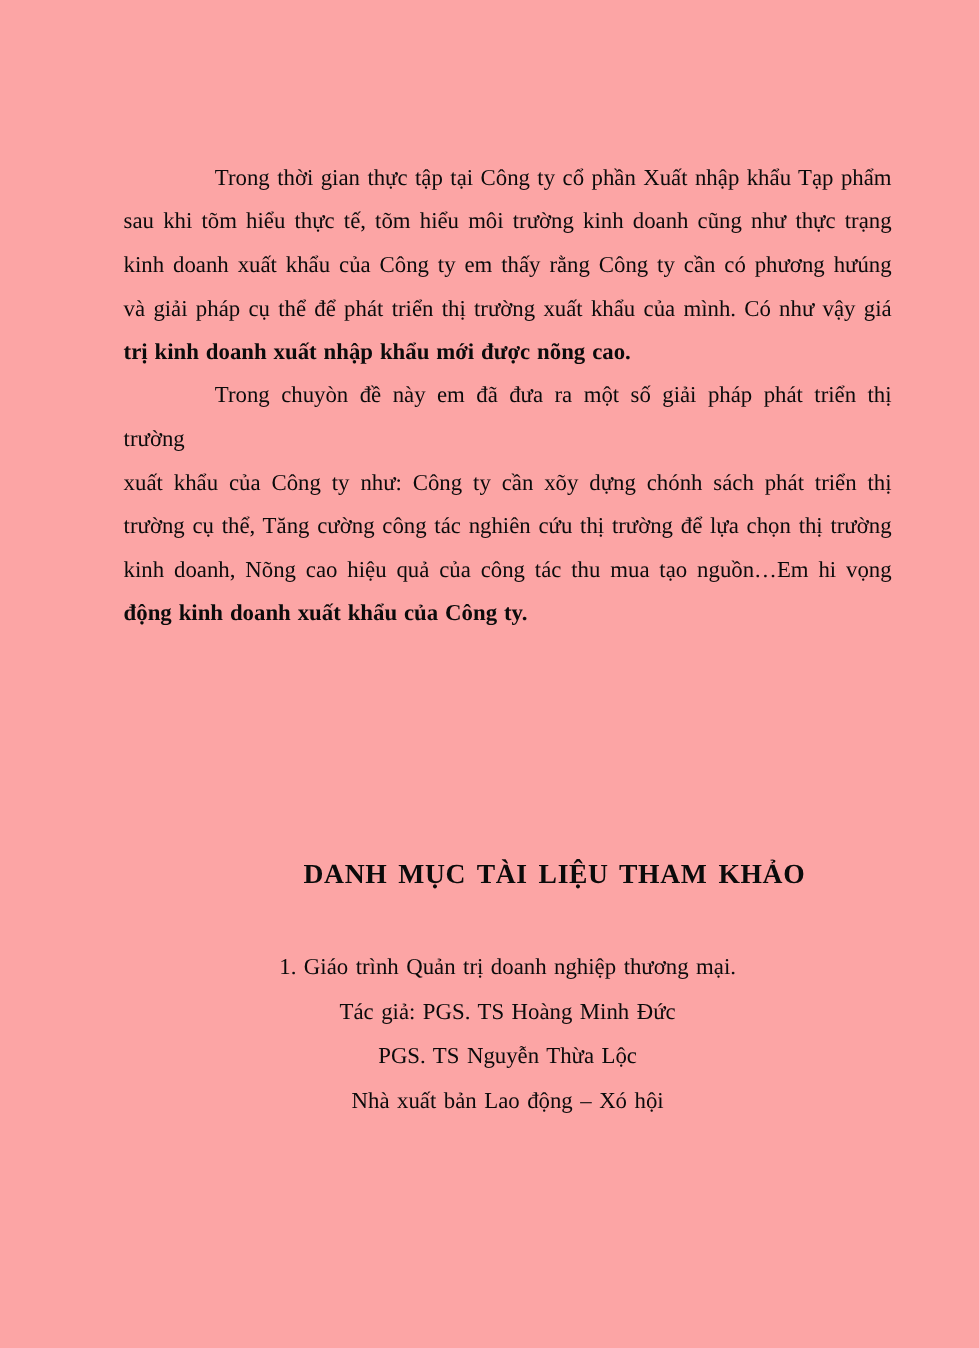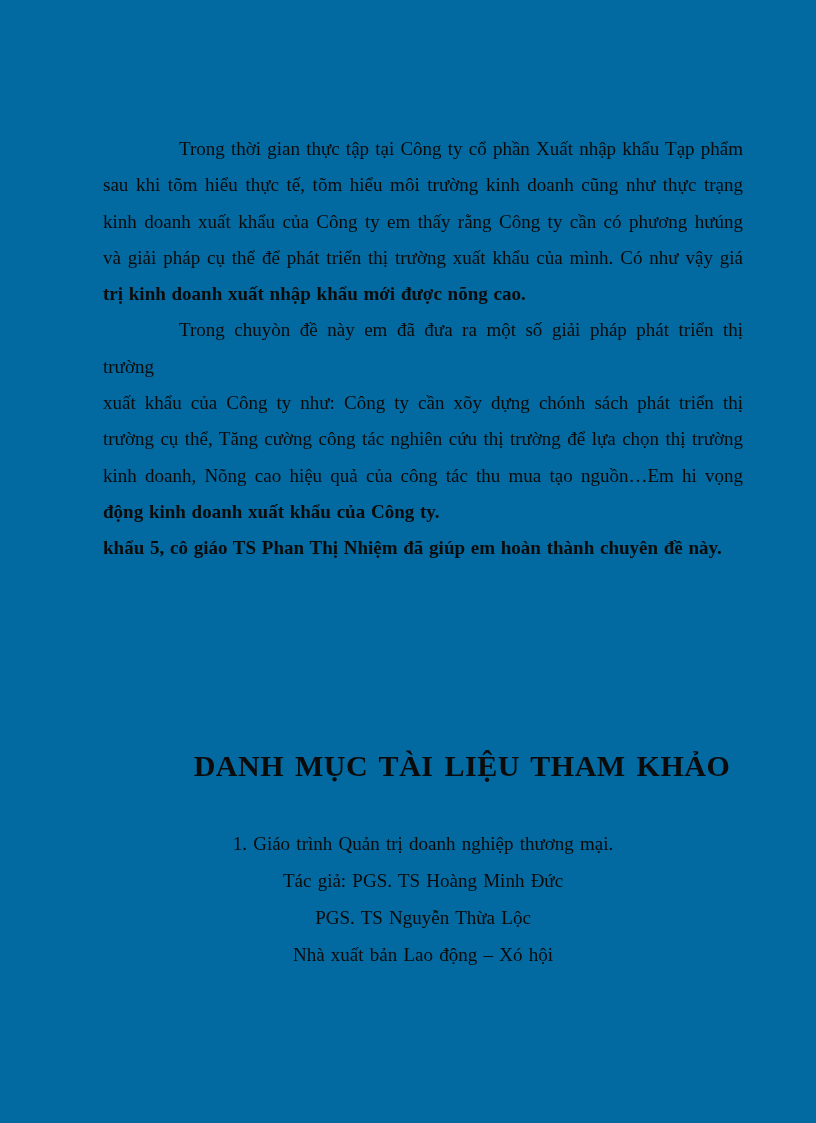--- a/index.html
+++ b/index.html
@@ -5,21 +5,21 @@
   html, body {
     margin: 0;
     padding: 0;
     background: #e8e8e8;
   }
   .page {
     position: relative;
     width: 816px;
     height: 1123px;
     margin: 0 auto;
-    background: #0369a1;
+    background: #fca5a5;
     font-family: "Liberation Serif", "DejaVu Serif", serif;
     color: #0b0b0b;
     overflow: hidden;
   }
   .content {
     position: absolute;
     left: 103px;
     top: 131px;
     width: 640px;
   }
@@ -30,21 +30,21 @@
     text-align: justify;
     text-align-last: justify;
     word-spacing: 1px;
     white-space: normal;
   }
   .indent { text-indent: 76px; }
   .plast { text-align-last: left; font-weight: bold; }
   .heading {
     margin-top: 184px;
     padding-left: 78px;
-    font-size: 30px;
+    font-size: 23px;
     line-height: 30px;
     font-weight: bold;
     text-align: center;
     letter-spacing: 0.5px;
     word-spacing: 3px;
     white-space: nowrap;
   }
   .references {
     margin-top: 44px;
   }
@@ -71,21 +71,20 @@
 
     <div class="para">
       <div class="bodyline indent">Trong chuyòn đề này em đã đưa ra một số  giải  pháp phát triển thị trường</div>
       <div class="bodyline">xuất  khẩu  của Công ty như:  Công ty cần xõy dựng chónh  sách phát  triển  thị</div>
       <div class="bodyline">trường cụ thể, Tăng cường công tác nghiên  cứu thị trường để lựa chọn thị trường</div>
       <div class="bodyline">kinh  doanh,  Nõng  cao  hiệu  quả  của  công  tác  thu  mua  tạo nguồn…Em  hi  vọng</div>
       <div class="bodyline plast">động kinh  doanh xuất khẩu  của Công ty.</div>
     </div>
 
     <div class="para">
-      <div class="bodyline plast">khẩu 5, cô giáo  TS Phan Thị Nhiệm   đã giúp em hoàn thành chuyên đề này.</div>
     </div>
 
     <div class="heading">DANH MỤC TÀI  LIỆU THAM  KHẢO</div>
 
     <div class="references">
       <div class="refline">1. Giáo trình Quản trị doanh nghiệp thương mại.</div>
       <div class="refline">Tác giả:  PGS. TS Hoàng Minh Đức</div>
       <div class="refline">PGS. TS Nguyễn  Thừa Lộc</div>
       <div class="refline">Nhà xuất bản Lao động – Xó hội</div>
     </div>

